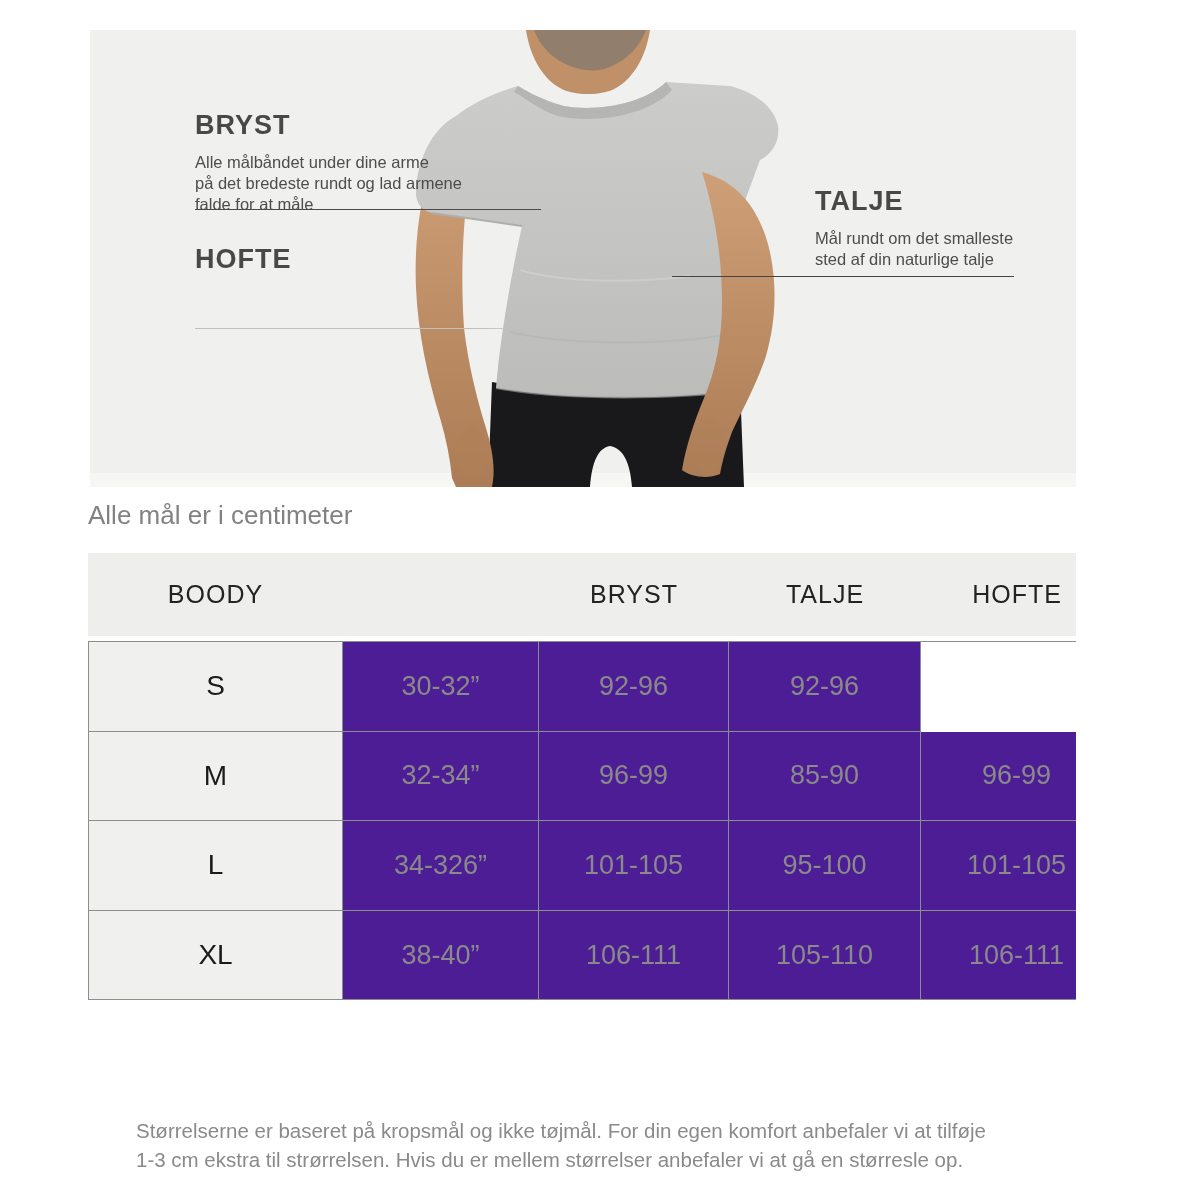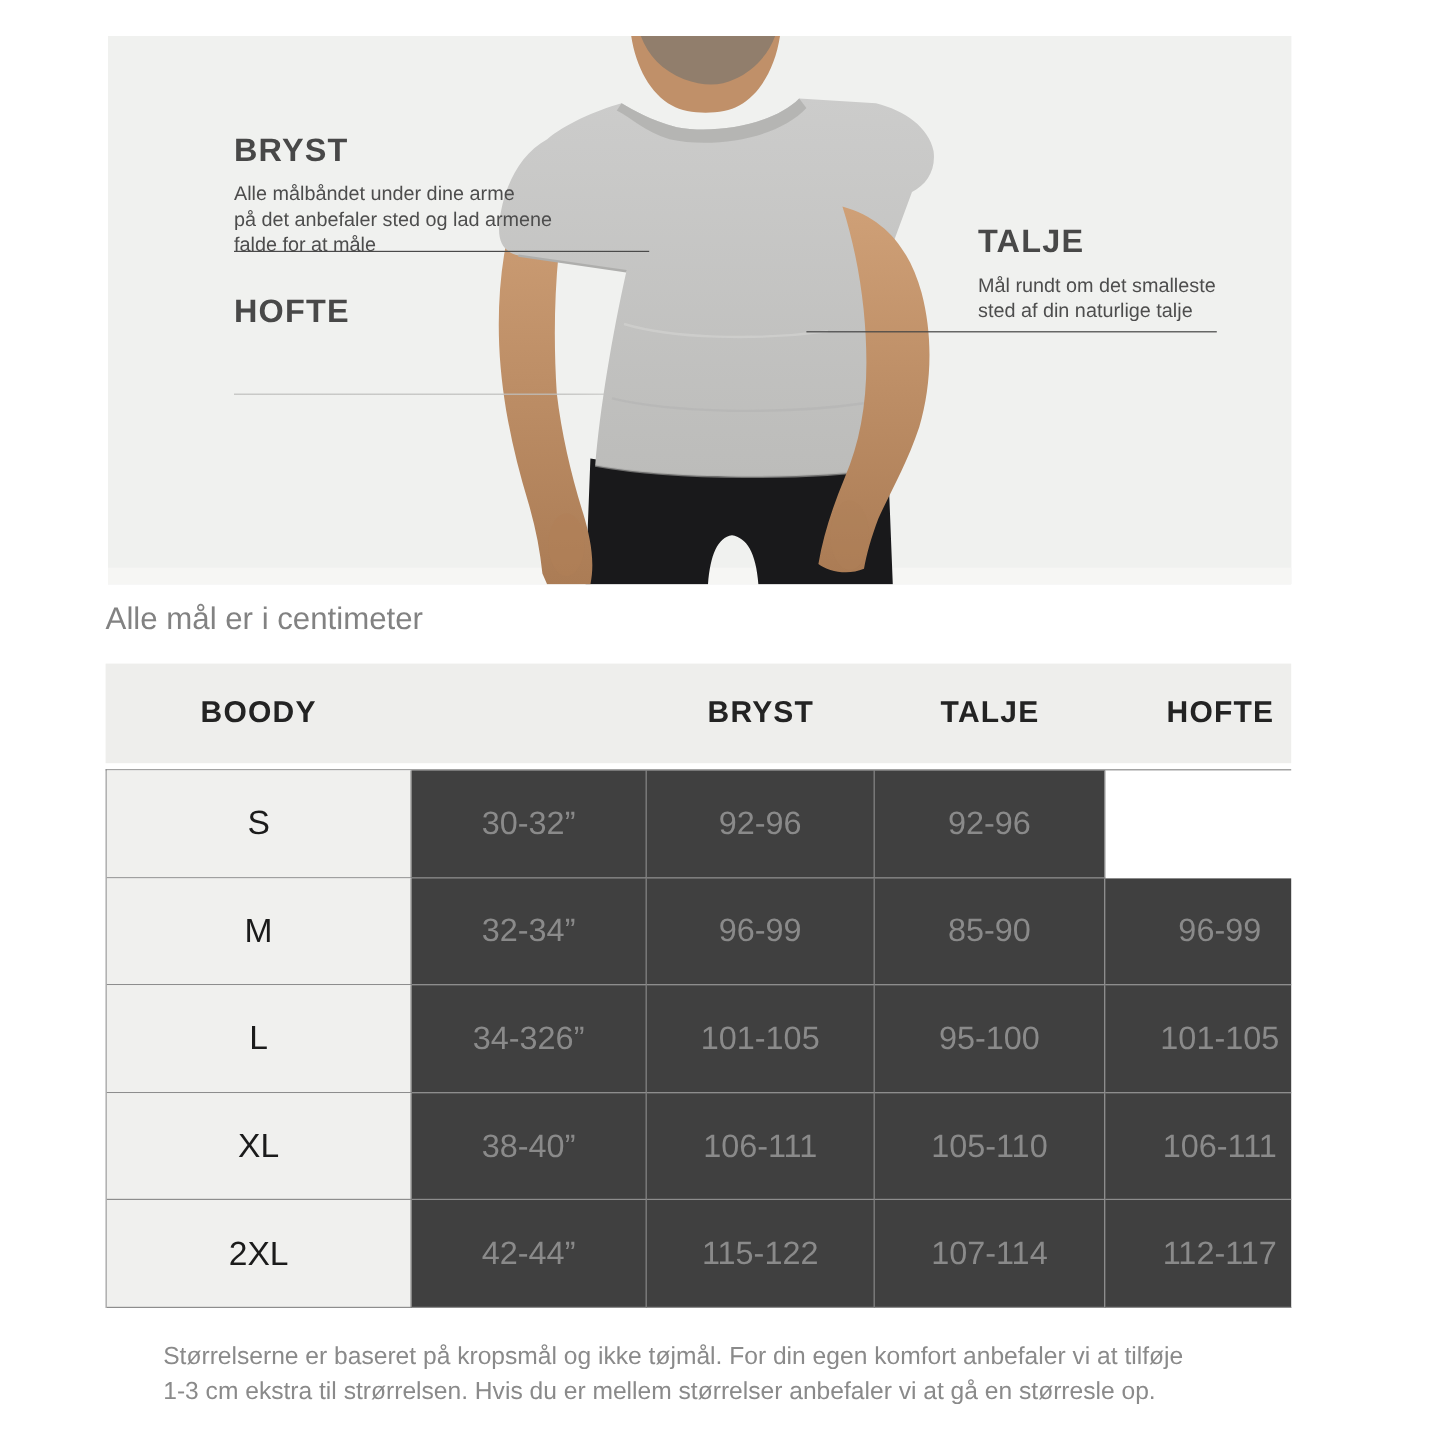--- a/index.html
+++ b/index.html
@@ -59,36 +59,35 @@
     grid-template-columns: 255px 196px 190px 192px 192px;
     height: 83px;
     background: #eeeeec;
     margin-bottom: 5px;
   }
   .th {
     display: flex; align-items: center; justify-content: center;
     font-size: 25px;
     letter-spacing: 1px;
     color: #232323;
-    font-weight: bold;
   }
   .tbody {
     border-top: 1px solid #8d8d8d;
     border-left: 1px solid #8d8d8d;
   }
   .tr {
     display: grid;
     grid-template-columns: 254px 196px 190px 192px 192px;
     height: 89.6px;
   }
   .td {
     display: flex; align-items: center; justify-content: center;
     border-right: 1px solid #8d8d8d;
     border-bottom: 1px solid #8d8d8d;
-    background: #404040;
+    background: #4c1d95;
     font-size: 27px;
     color: #8a8a8a;
   }
   .td.size {
     background: #f0f0ee;
     color: #1b1b1b;
     font-size: 28px;
   }
 
   
@@ -155,21 +154,21 @@
       <path d="M 444,0 C 450,16 462,29 480,36 C 496,42 510,42 522,36
                C 538,29 550,16 556,0 Z" fill="#917e6c"></path>
       <path d="M 428,56 C 438,62 452,70 474,76 C 506,82 554,74 576,52
                L 582,60 C 558,86 504,94 468,86 C 448,80 436,68 424,62 Z" fill="#b2b2b0" opacity="0.9"></path>
     </svg>
 
     <div class="mg mg-bryst">
       <h2 class="mg-title">BRYST</h2>
       <div class="mg-desc">
         <div>Alle målbåndet under dine arme</div>
-        <div>på det anbefaler sted og lad armene</div>
+        <div>på det bredeste rundt og lad armene</div>
         <div>falde for at måle</div>
       </div>
     </div>
     <div class="mline mline-bryst"></div>
 
     <div class="mg mg-hofte">
       <h2 class="mg-title">HOFTE</h2>
     </div>
     <div class="mline mline-hofte"></div>
 
@@ -215,27 +214,20 @@
         <div class="td">95-100</div>
         <div class="td">101-105</div>
       </div>
       <div class="tr">
         <div class="td size">XL</div>
         <div class="td">38-40”</div>
         <div class="td">106-111</div>
         <div class="td">105-110</div>
         <div class="td">106-111</div>
       </div>
-      <div class="tr">
-        <div class="td size">2XL</div>
-        <div class="td">42-44”</div>
-        <div class="td">115-122</div>
-        <div class="td">107-114</div>
-        <div class="td">112-117</div>
-      </div>
     </div>
   </div>
 
   <div class="footnote">
     <div>Størrelserne er baseret på kropsmål og ikke tøjmål. For din egen komfort anbefaler vi at tilføje</div>
     <div>1-3 cm ekstra til strørrelsen. Hvis du er mellem størrelser anbefaler vi at gå en størresle op.</div>
   </div>
 
 </div>
 

